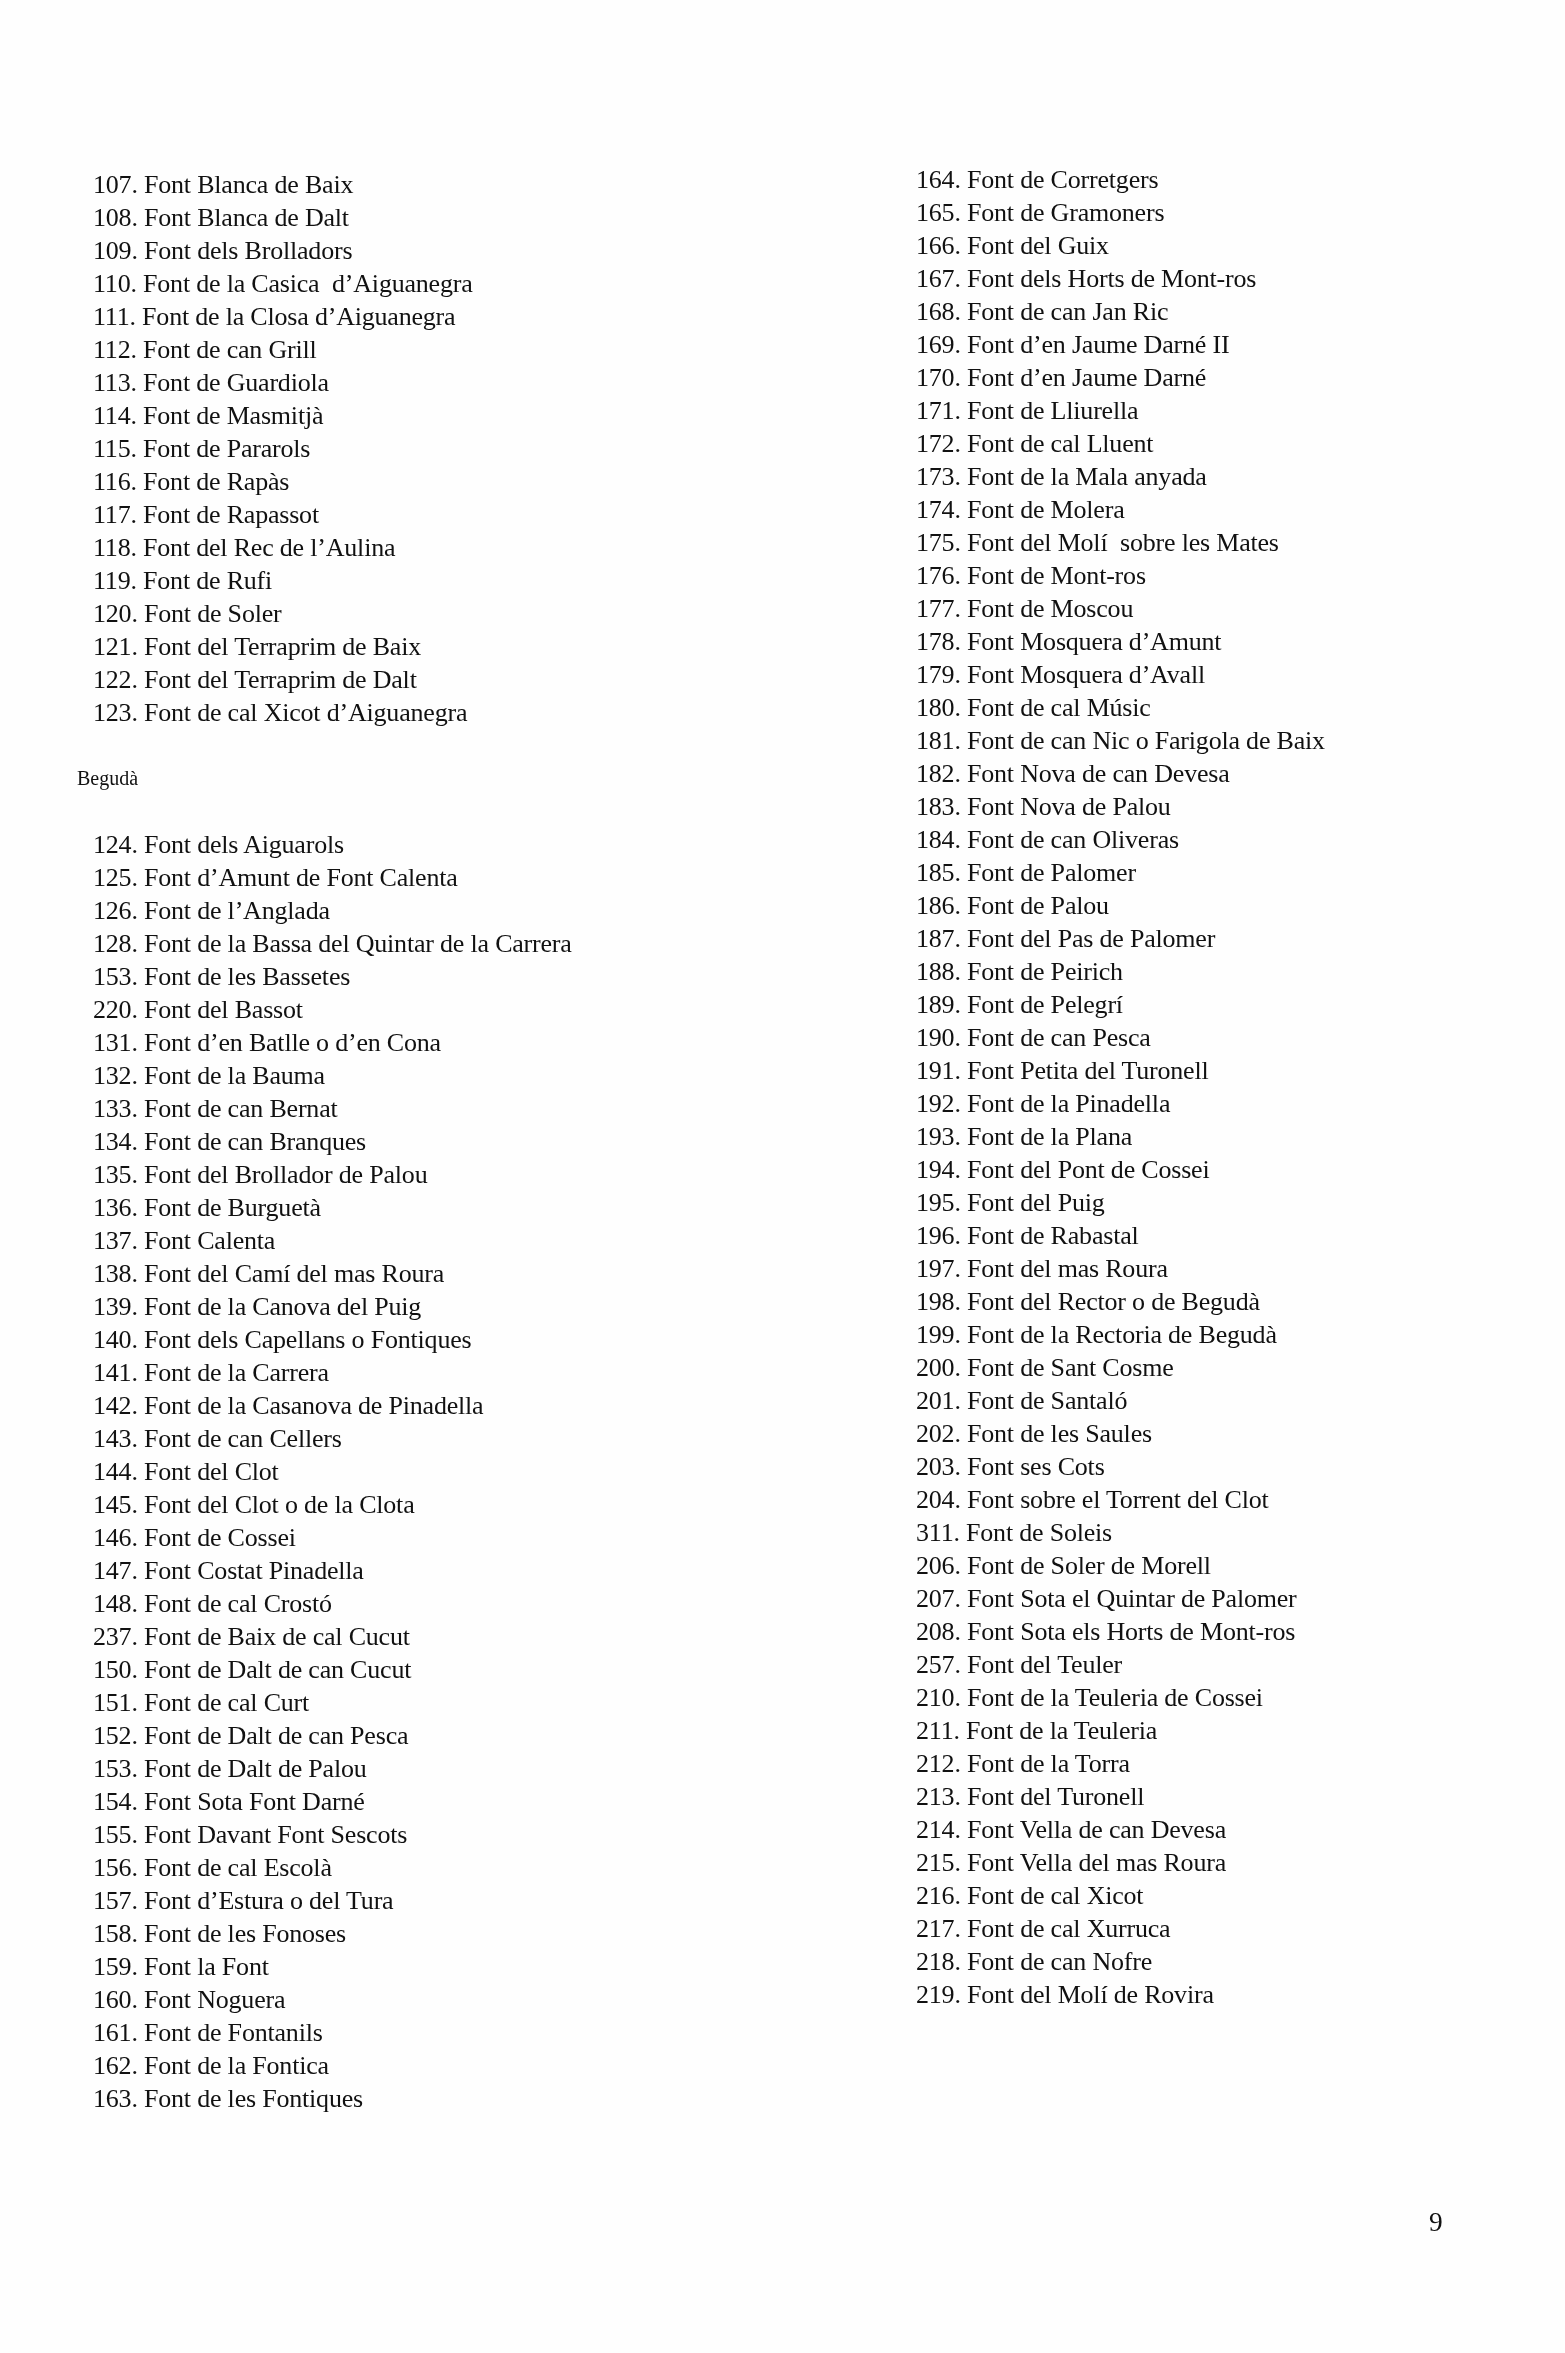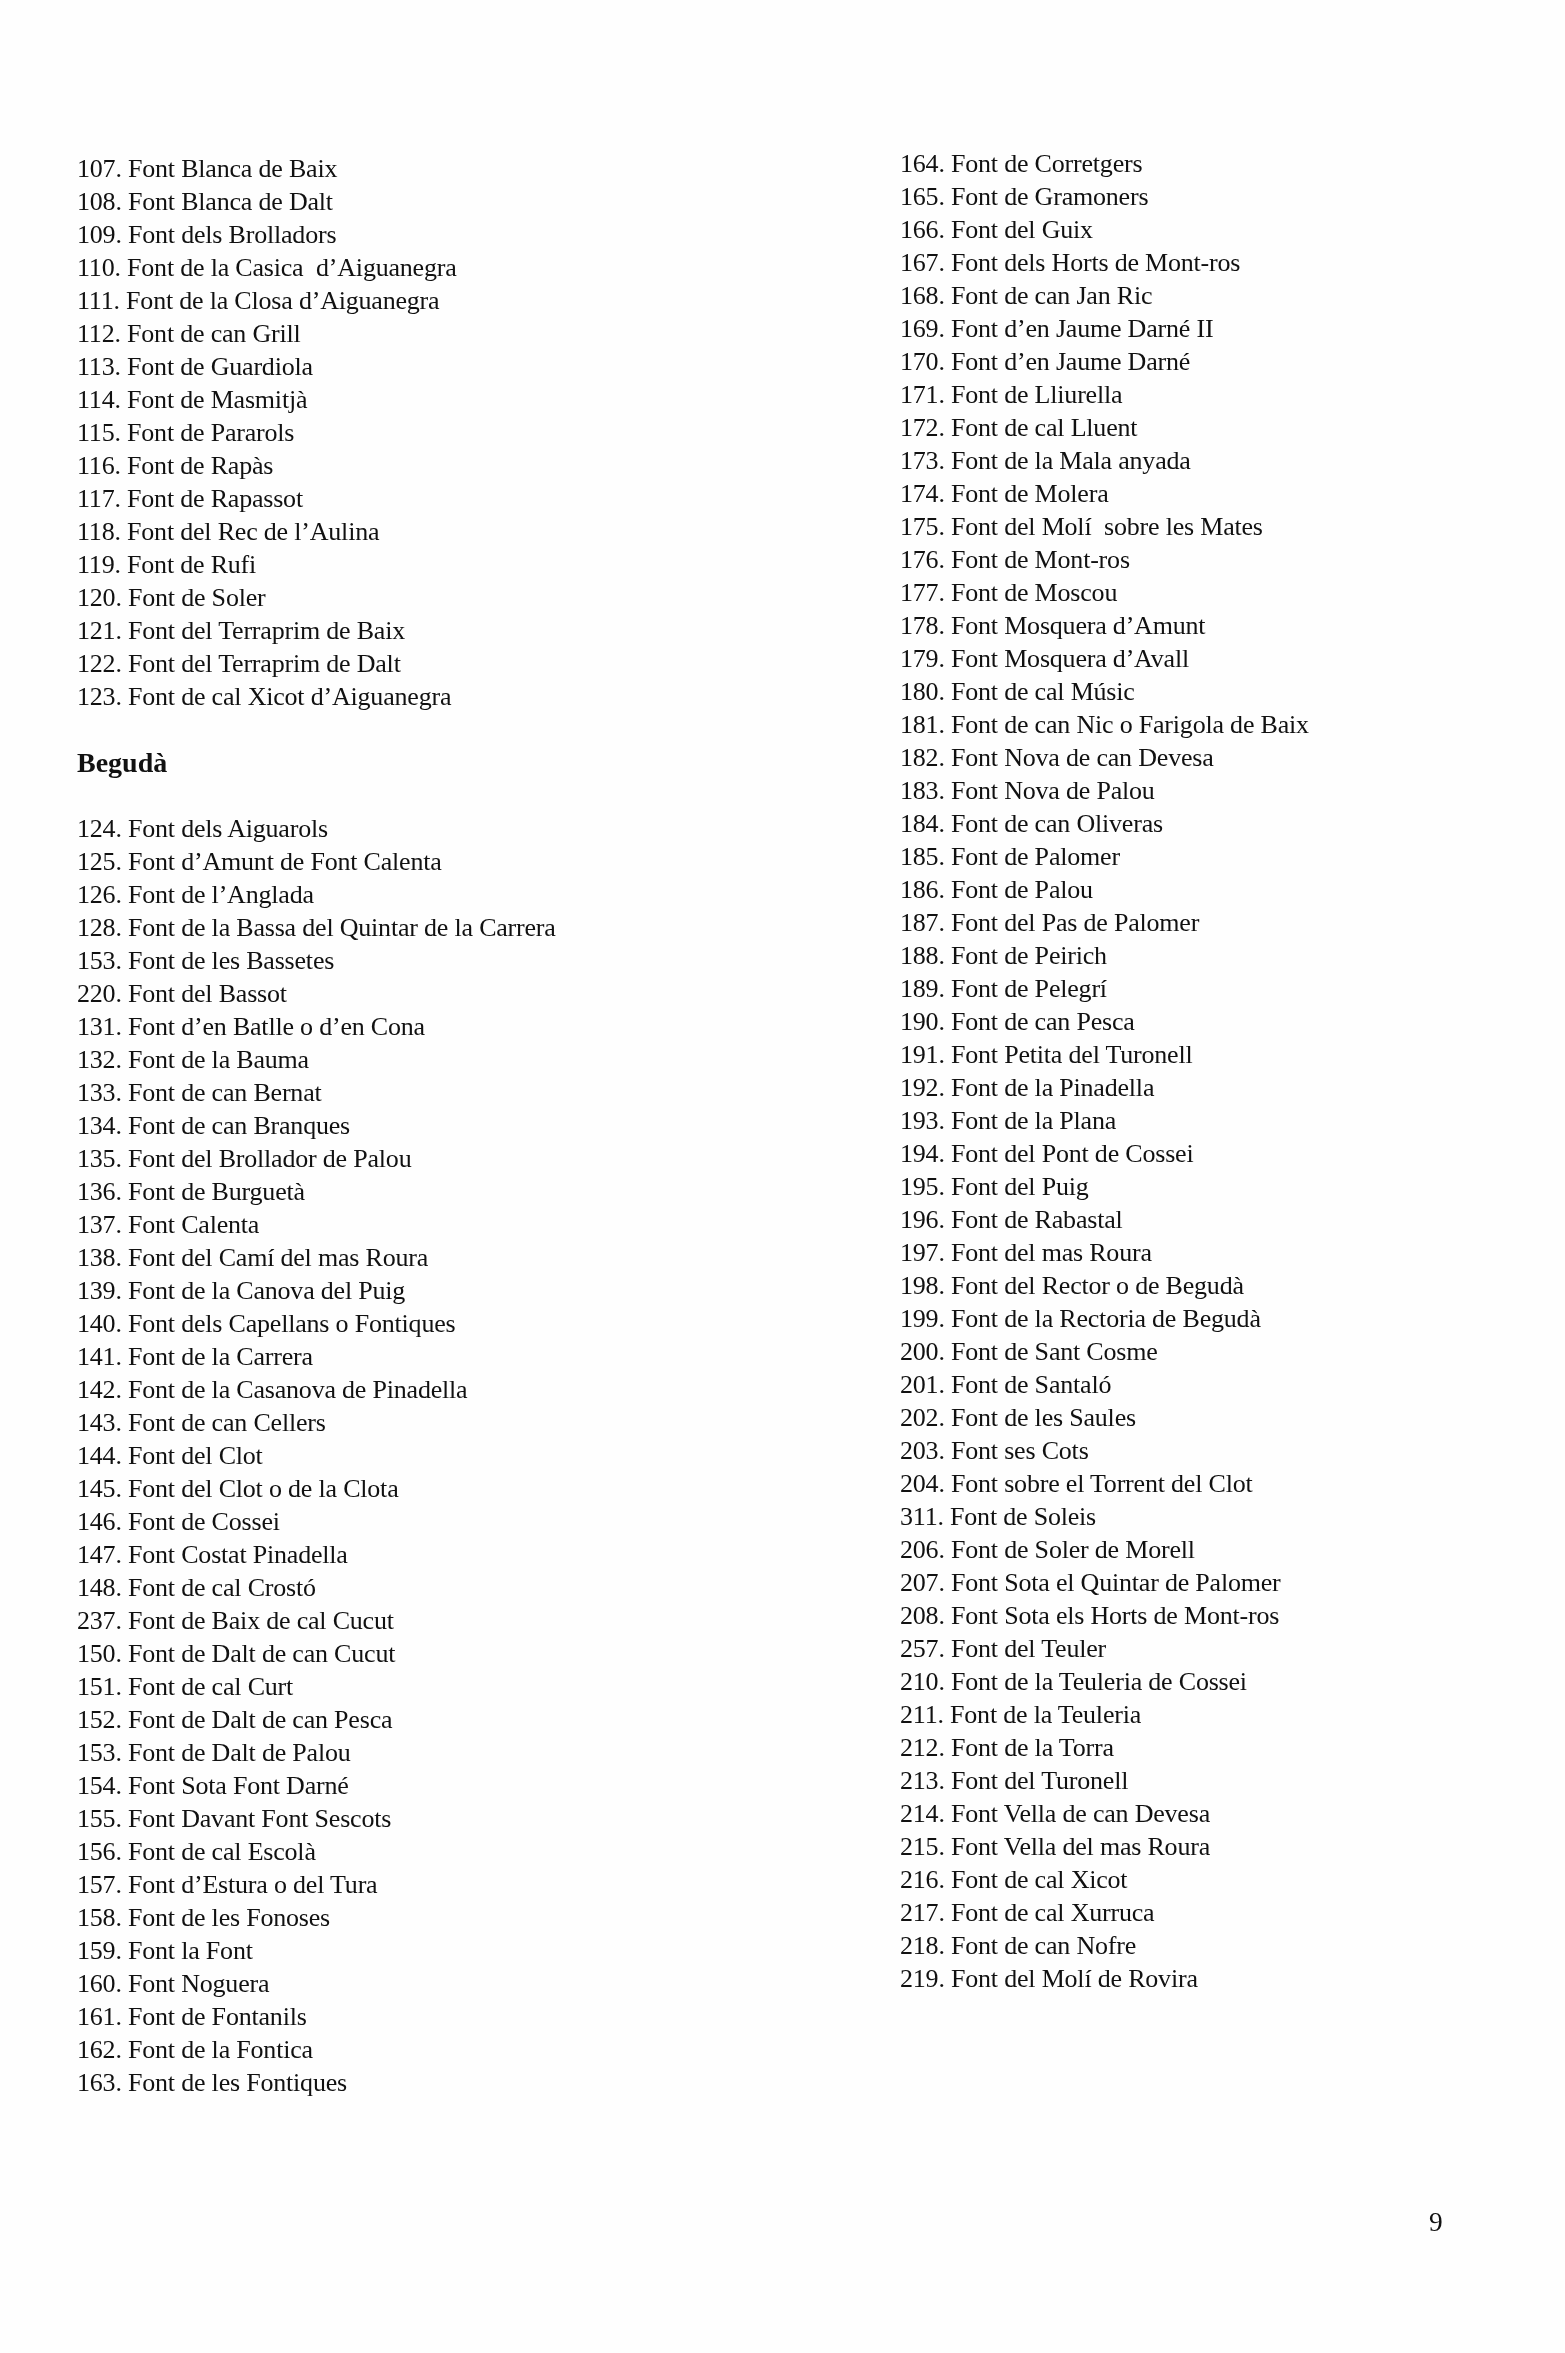--- a/index.html
+++ b/index.html
@@ -21,33 +21,33 @@
       background: #fefefe;
     }
     .column {
       position: absolute;
       top: 0;
     }
     .col-left { left: 77px; top: 152px; }
     .col-right { left: 900px; top: 147px; }
     .entry-list {
       list-style: none;
-      margin: 0;
+      margin: 16px;
       padding: 0;
     }
     .entry {
       font-size: 26px;
       line-height: 33px;
       height: 33px;
       white-space: pre;
       letter-spacing: -0.2px;
     }
     .section-heading {
-      font-weight: bold;
-      font-size: 28px;
+      font-weight: normal;
+      font-size: 20px;
       line-height: 33px;
       height: 33px;
       margin: 33px 0 33px 0;
     }
     .page-number {
       position: absolute;
       left: 1429px;
       top: 2206px;
       font-size: 27.4px;
       line-height: 33px;

